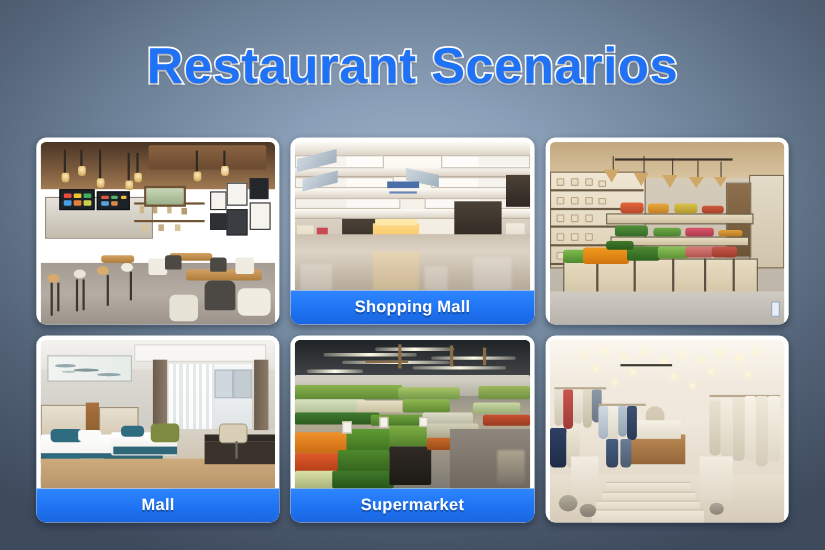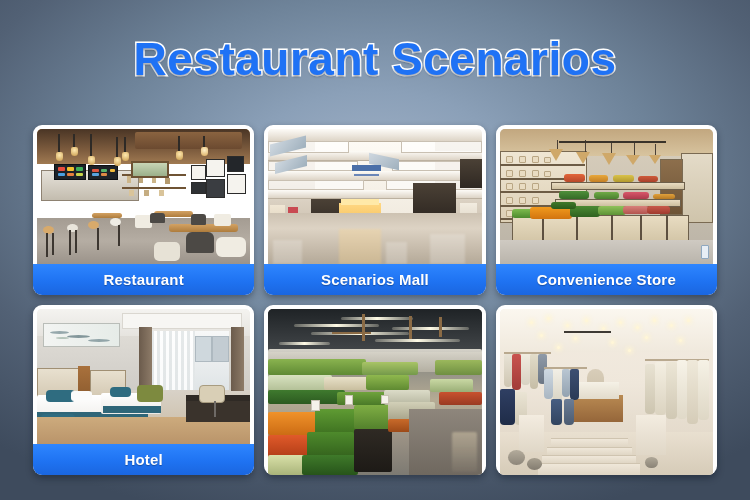--- a/index.html
+++ b/index.html
@@ -268,21 +268,20 @@
 
           <div class="chair" style="left:46%;top:64%;width:8%;height:9%;"></div>
           <div class="chairdark" style="left:53%;top:62%;width:7%;height:8%;"></div>
           <div class="chairdark" style="left:72%;top:63%;width:7%;height:8%;"></div>
           <div class="chair" style="left:83%;top:63%;width:8%;height:9%;"></div>
           <div class="chairdark" style="left:70%;top:76%;width:13%;height:16%;border-radius:6px 6px 2px 2px;"></div>
           <div class="chair" style="left:84%;top:80%;width:14%;height:15%;border-radius:6px;"></div>
           <div class="chair" style="left:55%;top:84%;width:12%;height:14%;border-radius:5px;background:#e7e2d6;"></div>
         </div>
       </div>
-      <div class="card-label">Restaurant</div>
     </div>
 
     <div class="card">
       <div class="card-photo">
         <div class="scene sc-mall">
           <div class="atrium"></div>
 
           <div class="lvl" style="top:0;height:9%;"></div>
           <div class="lvl" style="top:16%;height:7%;"></div>
           <div class="lvl" style="top:31%;height:7%;"></div>
@@ -318,21 +317,21 @@
           <div class="ppl" style="left:72%;top:62%;width:3px;height:11px;background:#49525e;"></div>
           <div class="ppl" style="left:76%;top:63%;width:3px;height:10px;background:#6d5f4e;"></div>
 
           <div class="floor"></div>
           <div class="refl" style="left:33%;width:20%;height:26%;background:rgba(255,215,140,0.30);"></div>
           <div class="refl" style="left:2%;width:14%;height:18%;"></div>
           <div class="refl" style="right:8%;width:16%;height:22%;"></div>
           <div class="refl" style="left:55%;width:10%;height:16%;"></div>
         </div>
       </div>
-      <div class="card-label">Scenarios Mall</div>
+      <div class="card-label">Shopping Mall</div>
     </div>
 
     <div class="card">
       <div class="card-photo">
         <div class="scene sc-conv">
           <div class="layer ceil"></div>
 
           <div class="shelfunit" style="left:0;top:16%;width:40%;height:52%;"></div>
           <div class="shelfline" style="left:0;top:26%;width:40%;"></div>
           <div class="shelfline" style="left:0;top:36%;width:40%;"></div>
@@ -396,21 +395,20 @@
           <div class="produce" style="left:33%;top:57%;width:14%;height:8%;background:linear-gradient(180deg,#4b8a33,#2f6320);"></div>
           <div class="produce" style="left:46%;top:57%;width:13%;height:7%;background:linear-gradient(180deg,#8fc25a,#5d9336);"></div>
           <div class="produce" style="left:58%;top:57%;width:12%;height:6%;background:linear-gradient(180deg,#d8807a,#b2544e);"></div>
           <div class="produce" style="left:69%;top:57%;width:11%;height:6%;background:linear-gradient(180deg,#c85a4a,#a03a2e);"></div>
           <div class="produce" style="left:24%;top:54%;width:12%;height:5%;background:linear-gradient(180deg,#3f7a2a,#2a5a1c);"></div>
           <div class="layer floor"></div>
 
           <div class="jar" style="right:2%;bottom:4%;width:6px;height:12px;background:#e8eef5;border-color:#8fa8c0;"></div>
         </div>
       </div>
-      <div class="card-label">Convenience Store</div>
     </div>
 
     <div class="card">
       <div class="card-photo">
         <div class="scene sc-hotel">
           <div class="layer ceil"></div>
           <div class="layer wall"></div>
 
           <div class="art" style="left:40%;top:3%;width:55%;height:10%;background:#f7f6f3;border-color:#dad7d0;"></div>
 
@@ -446,21 +444,21 @@
           <div class="layer floor"></div>
 
           <div class="chairG" style="left:47%;top:56%;width:12%;height:13%;"></div>
 
           <div class="desk" style="right:0;top:64%;width:30%;height:4%;background:#2f2a25;"></div>
           <div class="desk" style="right:0;top:68%;width:30%;height:16%;background:#3a332c;"></div>
           <div class="art" style="right:12%;top:56%;width:11%;height:12%;background:#d9cfb6;border-color:#a89c80;border-radius:4px;"></div>
           <div class="desk" style="right:16%;top:68%;width:2px;height:12%;background:#6e6a66;"></div>
         </div>
       </div>
-      <div class="card-label">Hotel</div>
+      <div class="card-label">Mall</div>
     </div>
 
     <div class="card">
       <div class="card-photo">
         <div class="scene sc-sup">
           <div class="layer ceil"></div>
           <div class="tube" style="left:12%;top:9%;width:40%;"></div>
           <div class="tube" style="left:20%;top:14%;width:46%;"></div>
           <div class="tube" style="left:34%;top:5%;width:34%;"></div>
           <div class="tube" style="left:50%;top:18%;width:40%;"></div>
@@ -499,20 +497,21 @@
           <div class="row" style="left:56%;top:66%;width:22%;height:8%;background:linear-gradient(180deg,#c96a2a,#9c4a18);"></div>
 
           <div class="tag" style="left:20%;top:55%;width:7px;height:9px;"></div>
           <div class="tag" style="left:36%;top:52%;width:6px;height:8px;"></div>
           <div class="tag" style="left:53%;top:52%;width:6px;height:7px;"></div>
 
           <div class="floor"></div>
           <div class="row" style="right:2%;bottom:2%;width:12%;height:24%;background:linear-gradient(180deg,rgba(255,240,200,0.35),rgba(255,240,200,0.05));filter:blur(1px);"></div>
         </div>
       </div>
+      <div class="card-label">Supermarket</div>
     </div>
 
     <div class="card">
       <div class="card-photo">
         <div class="scene sc-cloth">
           <div class="layer ceil"></div>
 
           <div class="spot" style="left:14%;top:7%;"></div>
           <div class="spot" style="left:22%;top:5%;"></div>
           <div class="spot" style="left:31%;top:9%;"></div>

